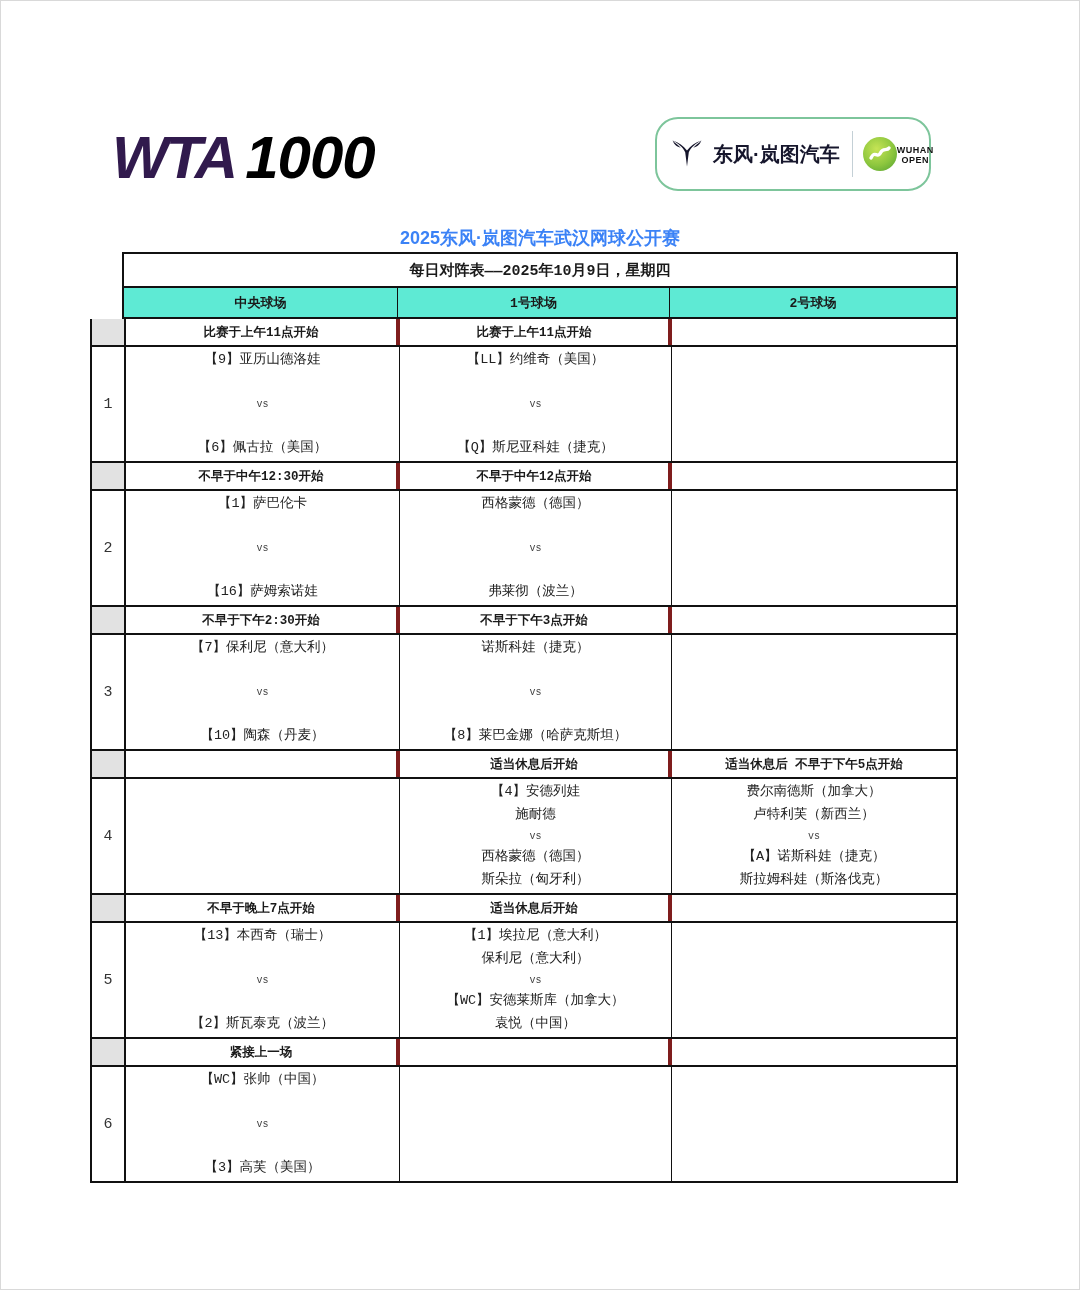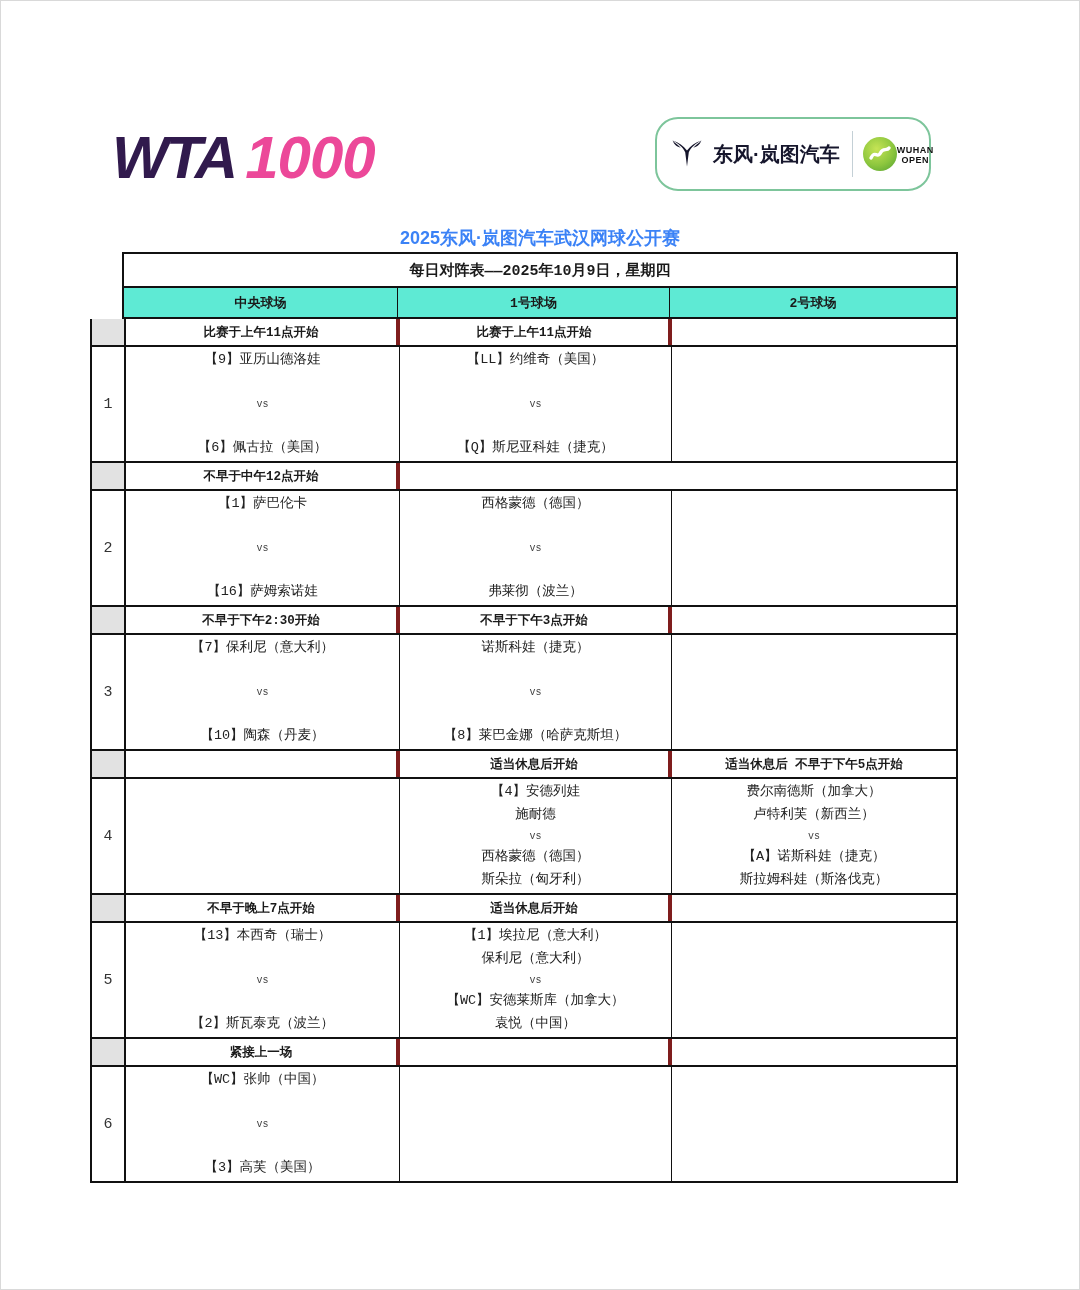--- a/index.html
+++ b/index.html
@@ -5,21 +5,21 @@
   html,body{margin:0;padding:0;background:#fff;}
   .page{
     position:relative;width:1080px;height:1290px;background:#fff;
     font-family:"Liberation Sans","DejaVu Sans",sans-serif;color:#1a1a1a;
     box-shadow:inset 0 0 0 1px #d9d9d9;overflow:hidden;
   }
   
   .wta-logo{position:absolute;left:112px;top:120px;height:76px;display:flex;align-items:center;
     font-weight:900;font-style:italic;font-size:60px;letter-spacing:-3px;line-height:1;}
   .wta-word{color:#311a4d;}
-  .wta-num{color:#ec4899;margin-left:10px;letter-spacing:-1px;}
+  .wta-num{color:#000000;margin-left:10px;letter-spacing:-1px;}
   .sponsor{position:absolute;left:655px;top:117px;width:276px;height:74px;box-sizing:border-box;
     border:2.5px solid #7dc59b;border-radius:23px;display:flex;align-items:center;padding:0 12px;background:#fff;}
   .voyah{width:36px;height:36px;flex:0 0 auto;}
   .brand{font-size:20px;font-weight:700;color:#16162c;margin-left:8px;white-space:nowrap;}
   .sp-divider{width:1px;height:46px;background:#c4d0d6;margin:0 10px 0 12px;flex:0 0 auto;}
   .wuhan{display:flex;flex-direction:row;align-items:center;flex:1;}
   .wo-ball{width:34px;height:34px;border-radius:50%;
     background:radial-gradient(circle at 40% 35%, #c6e455 0%, #8cc63e 55%, #4f9e31 100%);
     display:flex;align-items:center;justify-content:center;}
   .wo-text{font-size:9px;font-weight:800;letter-spacing:.5px;color:#111;line-height:10px;text-align:center;margin-top:2px;}
@@ -110,20 +110,21 @@
               <div class="pline">【LL】约维奇（美国）</div>
               <div class="vsline">vs</div>
               <div class="pline">【Q】斯尼亚科娃（捷克）</div>
             </div>
             <div class="mcell"></div>
           </div>
         </div>
         <div class="group">
           <div class="trow">
             <div class="numspace"></div>
+            <div class="tcell">不早于中午12:30开始</div>
             <div class="tcell">不早于中午12点开始</div>
             <div class="tcell"></div>
           </div>
           <div class="mrow">
             <div class="num">2</div>
             <div class="mcell">
               <div class="pline">【1】萨巴伦卡</div>
               <div class="vsline">vs</div>
               <div class="pline">【16】萨姆索诺娃</div>
             </div>

